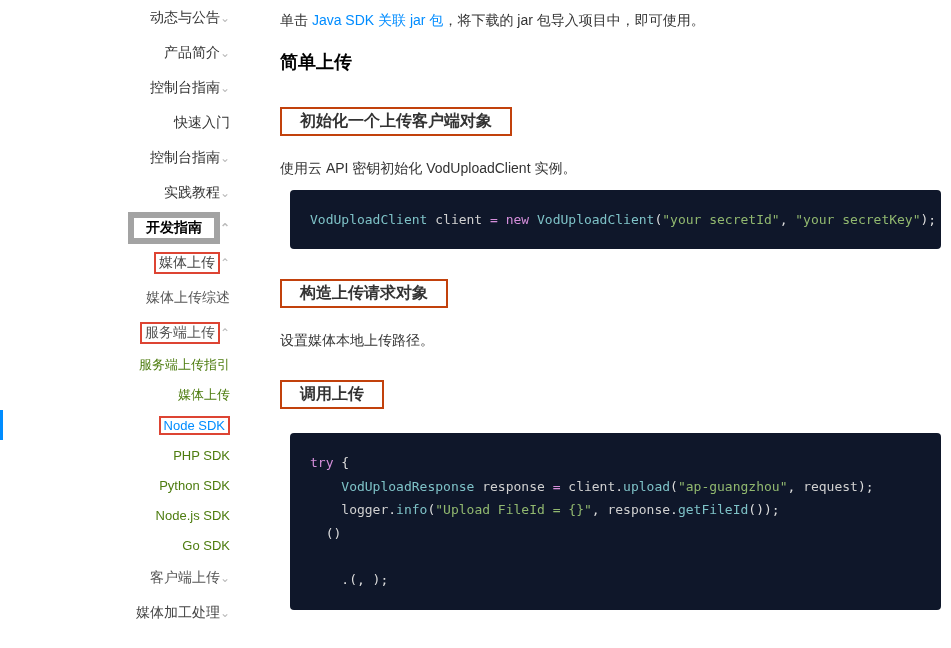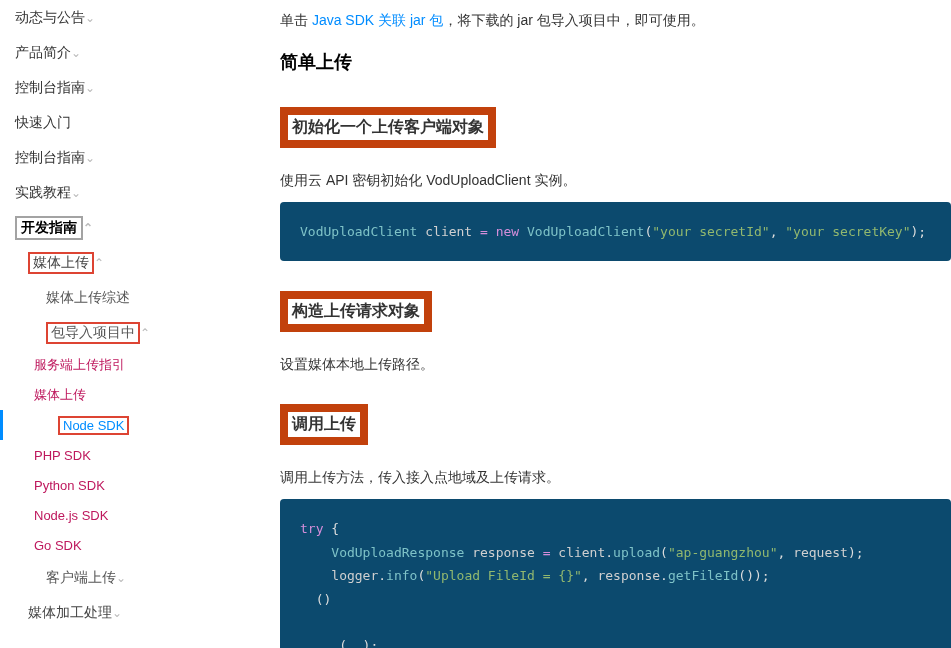--- a/index.html
+++ b/index.html
@@ -1,33 +1,33 @@
 <!DOCTYPE html>
 <html><head>
 <meta charset="utf-8">
 <style>
 * { margin:0; padding:0; box-sizing:border-box; }
 body { font-family:-apple-system,BlinkMacSystemFont,"Segoe UI","PingFang SC","Microsoft YaHei",sans-serif; font-size:14px; color:#333; display:flex; width:951px; }
 .sidebar { width:245px; flex-shrink:0; padding-top:0; }
-.nav-item { display:flex; align-items:center; justify-content:flex-start; padding:0 15px; height:35px; cursor:pointer; color:#333; }
+.nav-item { display:flex; align-items:center; justify-content:flex-end; padding:0 15px; height:35px; cursor:pointer; color:#333; }
 .nav-item.bold { font-weight:600; color:#000; }
 .nav-item.l1 { padding-left:28px; color:#444; }
 .nav-item.l2 { padding-left:46px; color:#555; }
-.nav-item.l3 { padding-left:34px; color:#be185d; height:30px; font-size:13px; }
+.nav-item.l3 { padding-left:34px; color:#4d7c0f; height:30px; font-size:13px; }
 .nav-item.active { color:#008cff; border-left:3px solid #008cff; padding-left:55px; }
 .chevron { color:#bbb; font-size:12px; }
-.boxed { border:2px solid #a3a3a3; padding:1px 4px; }
+.boxed { border:6px solid #a3a3a3; padding:1px 12px; }
 .boxed-tight { border:2px solid #d43; padding:0 3px; }
 .content { flex:1; padding:0 0 20px 35px; min-width:0; }
 h2 { font-size:18px; font-weight:700; margin:20px 0 15px; color:#000; }
 h3 { font-size:16px; font-weight:700; display:inline-block; margin:18px 0 12px; }
-h3.boxed-h { border:8px solid #c2410c; padding:2px 4px;text-align:center; }
+h3.boxed-h { border:2px solid #c2410c; padding:2px 18px;text-align:center; }
 p { font-size:14px; color:#333; margin:12px 0; }
 a.link { color:#008cff; text-decoration:none; }
-pre { background:#0c4a6e; color:#ddd; border-radius:4px; padding:18px 20px; font-family:Consolas,Monaco,monospace; font-size:13px; line-height:1.8; overflow-x:auto; margin:12px 0; white-space:pre; }
+pre { background:#0f172a; color:#ddd; border-radius:4px; padding:18px 20px; font-family:Consolas,Monaco,monospace; font-size:13px; line-height:1.8; overflow-x:auto; margin:12px 10px; white-space:pre; }
 .k-type { color:#7ec2c7; }
 .k-var { color:#d0d0d0; }
 .k-op { color:#d48eda; }
 .k-new { color:#d48eda; }
 .k-str { color:#91b86f; }
 .k-call { color:#7ec2c7; }
 .k-kw { color:#d48eda; }
 .top-cut { color:#333; }
 </style>
 </head>
@@ -62,21 +62,21 @@
       <span class="chevron">⌃</span>
     </div>
   <div class="nav-item l1">
       <span class="boxed-tight">媒体上传</span>
       <span class="chevron">⌃</span>
     </div>
   <div class="nav-item l2">
       <span>媒体上传综述</span>
     </div>
   <div class="nav-item l2">
-      <span class="boxed-tight">包导入项目中</span>
+      <span class="boxed-tight">服务端上传</span>
       <span class="chevron">⌃</span>
     </div>
   <div class="nav-item l3">
       <span>服务端上传指引</span>
     </div>
   <div class="nav-item l3">
       <span>媒体上传</span>
     </div>
   <div class="nav-item l3 active">
       <span class="boxed-tight">Node SDK</span>
@@ -112,21 +112,20 @@
   <h2>简单上传</h2>
 
   <h3 class="boxed-h">初始化一个上传客户端对象</h3>
   <p>使用云 API 密钥初始化 VodUploadClient 实例。</p>
   <pre><span class="k-type">VodUploadClient</span> <span class="k-var">client</span> <span class="k-op">=</span> <span class="k-new">new</span> <span class="k-call">VodUploadClient</span>(<span class="k-str">"your secretId"</span>, <span class="k-str">"your secretKey"</span>);</pre>
 
   <h3 class="boxed-h">构造上传请求对象</h3>
   <p>设置媒体本地上传路径。</p>
 
   <h3 class="boxed-h">调用上传</h3>
-  <p>调用上传方法，传入接入点地域及上传请求。</p>
   <pre><span class="k-kw">try</span> <span>{</span>
     <span class="k-type">VodUploadResponse</span> <span class="k-var">response</span> <span class="k-op">=</span> <span class="k-var">client</span><span>.</span><span class="k-call">upload</span>(<span class="k-str">"ap-guangzhou"</span>, <span class="k-var">request</span>);
     <span class="k-var">logger</span>.<span class="k-call">info</span>(<span class="k-str">"Upload FileId = {}"</span>, <span class="k-var">response</span>.<span class="k-call">getFileId</span>());
   () 
     
     .(, );
 </pre>
 </div>
 
 </body></html>

